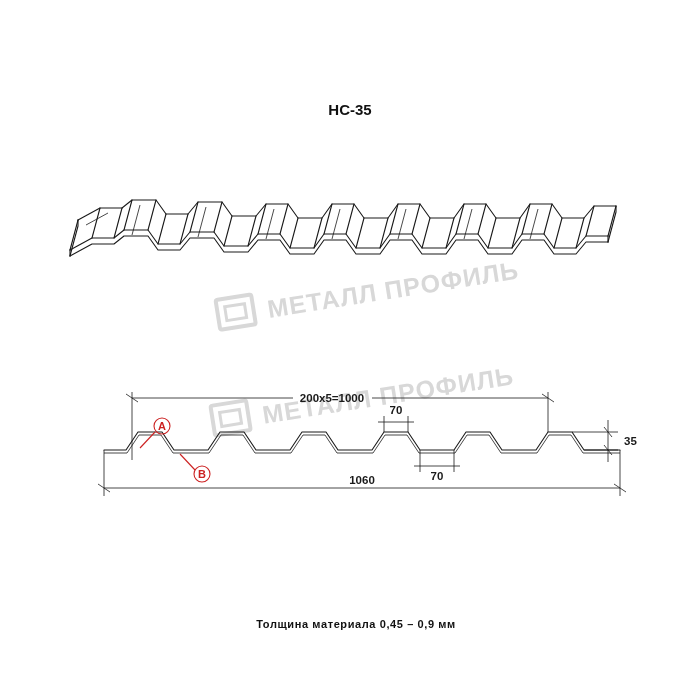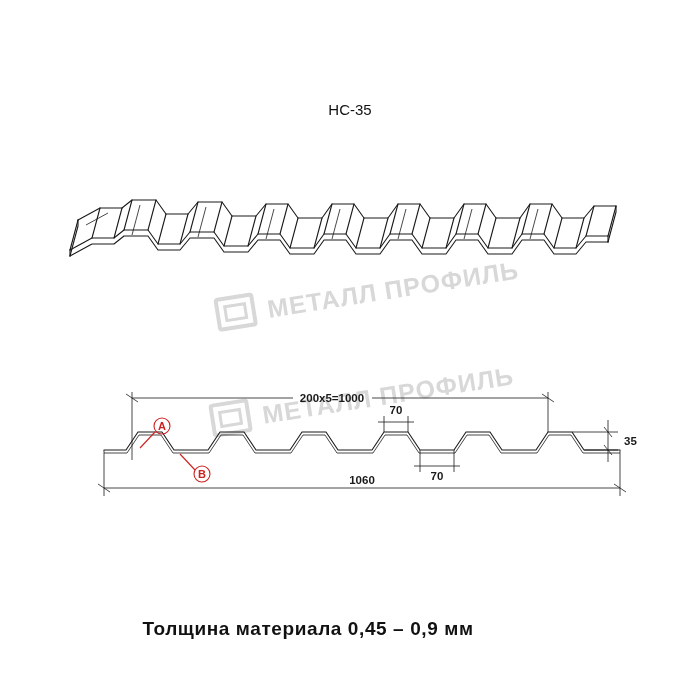--- a/index.html
+++ b/index.html
@@ -31,21 +31,21 @@
     letter-spacing: 0.5px;
     color: #111111;
   }
   .subtitle {
     position: absolute;
     top: 101px;
     left: 0;
     width: 700px;
     text-align: center;
     font-size: 15px;
-    font-weight: normal;
+    font-weight: bold;
     color: #111111;
   }
   .iso-wrap {
     position: absolute;
     top: 170px;
     left: 60px;
     width: 580px;
     height: 140px;
   }
   .wm1 {
@@ -71,24 +71,25 @@
     width: 540px;
     height: 130px;
     font-weight: bold;
   }
   .footer {
     position: absolute;
     top: 618px;
     left: 0;
     width: 616px;
     text-align: center;
-    font-size: 19px;
+    font-size: 11px;
     font-weight: bold;
     letter-spacing: 0.6px;
     color: #111111;
+    padding-left: 48px;
   }
   svg { display: block; overflow: visible; }
   .ln { fill: none; stroke: #1a1a1a; stroke-width: 1.1; stroke-linejoin: round; stroke-linecap: round; }
   .ln-thin { fill: none; stroke: #1a1a1a; stroke-width: 0.8; }
   .dim { fill: none; stroke: #1a1a1a; stroke-width: 0.8; }
   .red { fill: none; stroke: #cc2222; stroke-width: 1.1; }
   .dimtext {
     font-family: "Liberation Sans", sans-serif;
     font-size: 11.5px;
     fill: #1a1a1a;

